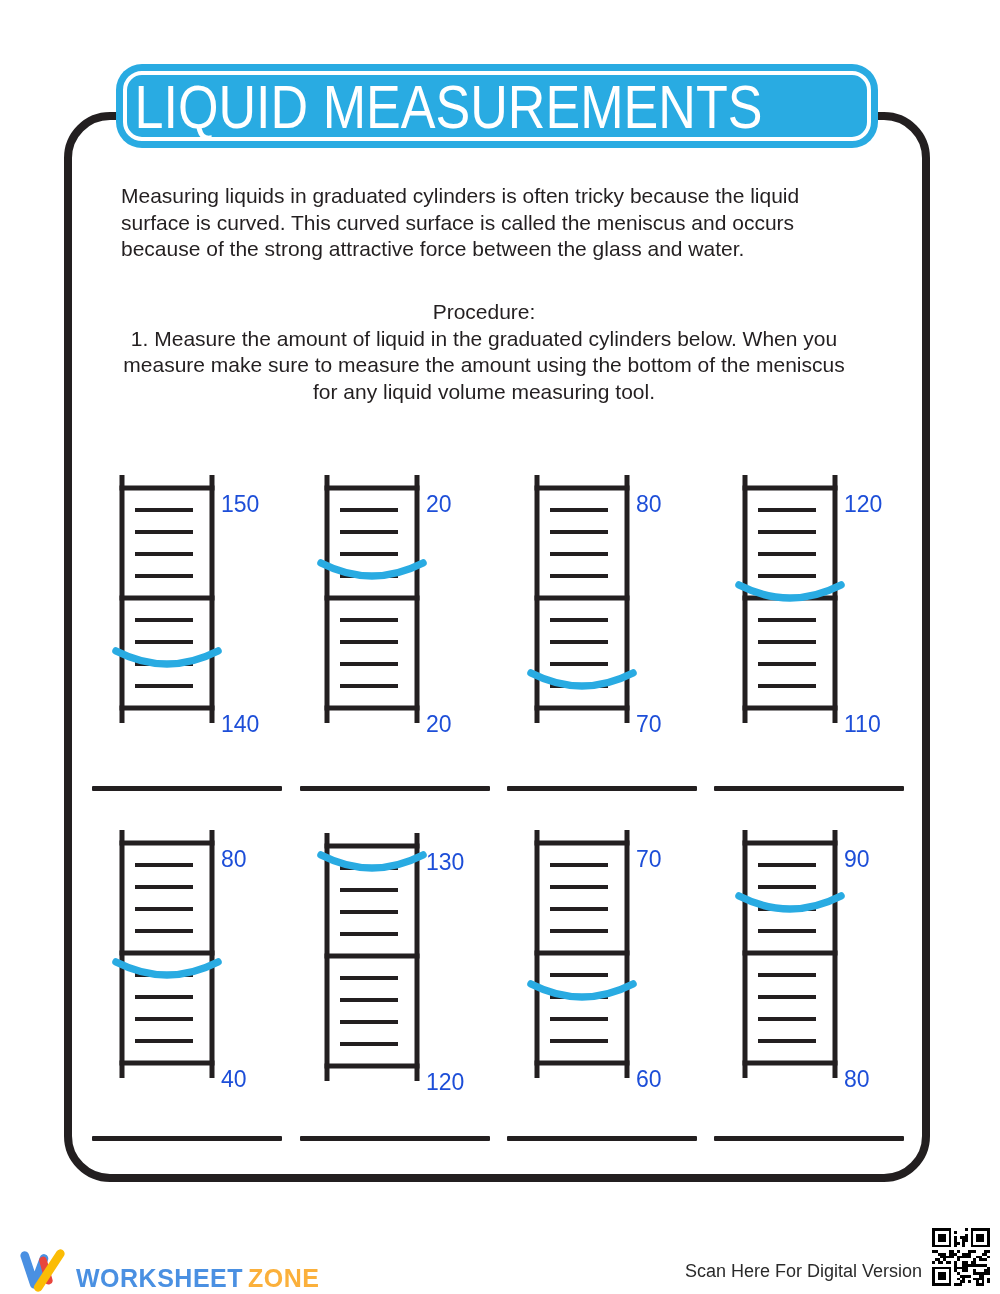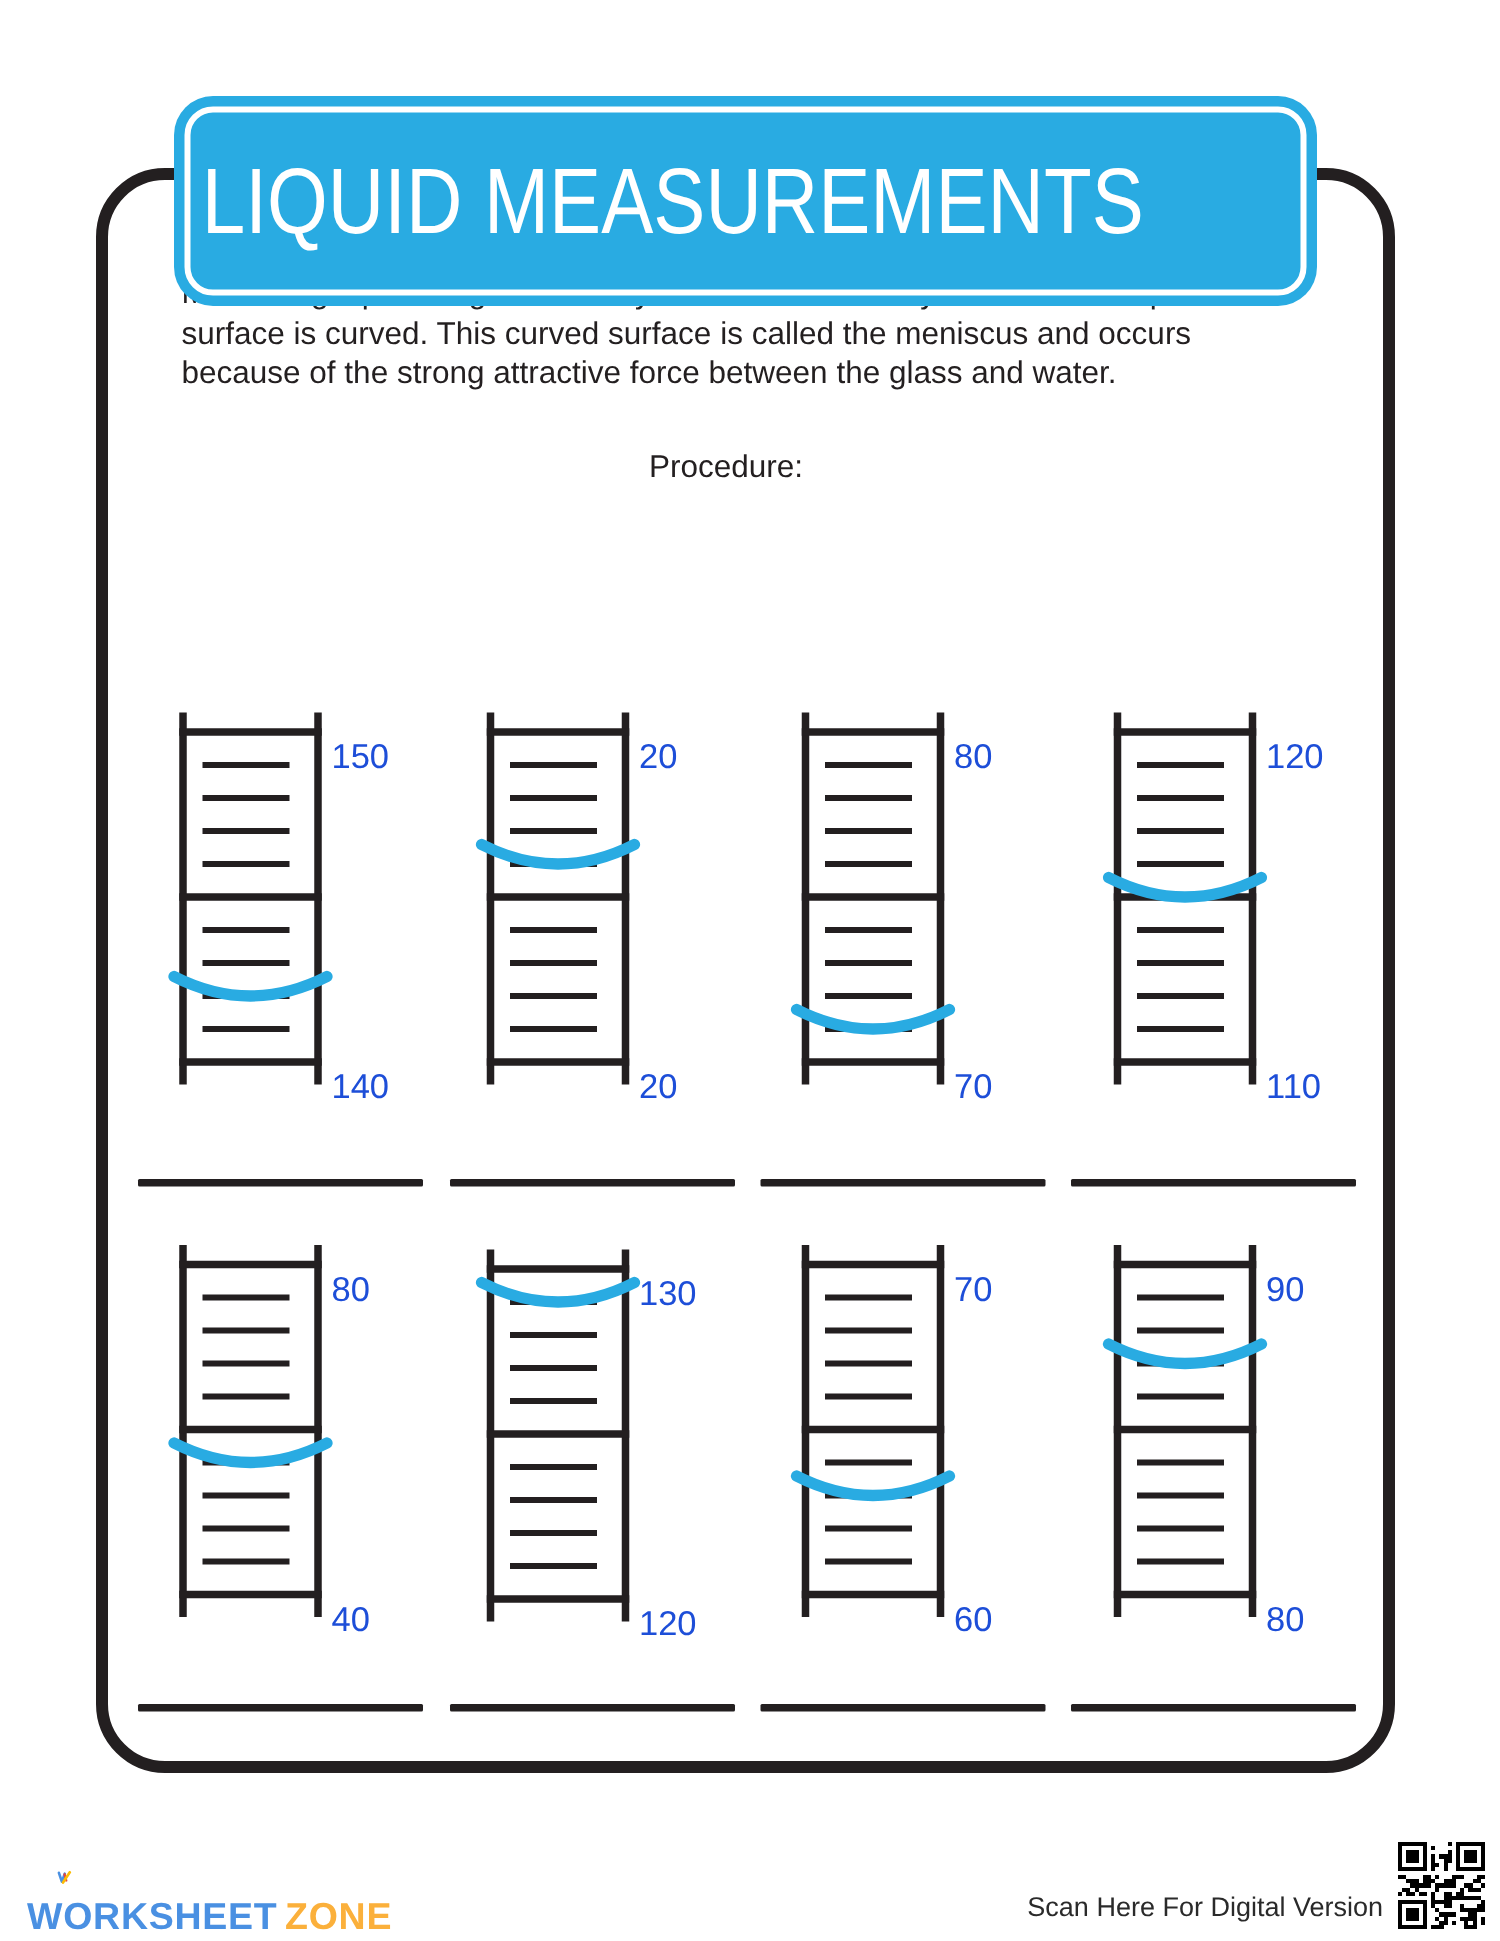--- a/index.html
+++ b/index.html
@@ -6,21 +6,21 @@
   html,body { background:#ffffff; }
   body {
     width:1000px; height:1294px; position:relative; overflow:hidden;
     font-family:"Liberation Sans", sans-serif; color:#231F20;
   }
   .page-border {
     position:absolute; left:64px; top:112px; width:866px; height:1070px;
     border:8px solid #231F20; border-radius:46px; background:transparent;
   }
   .banner {
-    position:absolute; left:116px; top:64px; width:762px; height:140px;
+    position:absolute; left:116px; top:64px; width:762px; height:84px;
     background:#29ABE2; border-radius:26px; z-index:2;
   }
   .banner-inner {
     position:absolute; left:7px; top:7px; right:7px; bottom:7px;
     border:4px solid #ffffff; border-radius:19px;
     display:flex; align-items:center; overflow:visible;
   }
   .page-title {
     color:#ffffff; font-size:62px; font-weight:400; white-space:nowrap;
     padding-left:9px; letter-spacing:0px;
@@ -40,21 +40,21 @@
     position:absolute; left:104px; width:60px; font-size:23px; line-height:24px;
     color:#1d4ed8; white-space:nowrap;margin-top:16px;
   }
   .cyl-label.top    { top:2px; }
   .cyl-label.bottom { top:222px; }
   .answer-line {
     position:absolute; width:190px; height:5px; background:#231F20; border-radius:1px;
   }
   .footer-logo {
     position:absolute; left:18px; top:1247px; height:46px;
-    display:flex; align-items:flex-start; gap:8px;flex-direction:column;
+    display:flex; align-items:flex-end; gap:8px;
   }
   .logo-wordmark { display:flex; align-items:baseline; gap:5px;
     font-size:25px; font-weight:bold; letter-spacing:0.5px; }
   .logo-worksheet { color:#4A90E2; }
   .logo-zone { color:#FBB03B; }
   .scan-text {
     position:absolute; right:78px; top:1261px; font-size:18px; color:#2a2a2a;
     white-space:nowrap;
   }
   .qr { position:absolute; left:932px; top:1228px; }
@@ -67,20 +67,21 @@
 <div class="banner">
   <div class="banner-inner">
     <span class="page-title">LIQUID MEASUREMENTS</span>
   </div>
 </div>
 
 <p class="intro">Measuring liquids in graduated cylinders is often tricky because the liquid surface is curved. This curved surface is called the meniscus and occurs because of the strong attractive force between the glass and water.</p>
 
 <div class="procedure">
   <div>Procedure:</div>
+  <div>1. Measure the amount of liquid in the graduated cylinders below. When you measure make sure to measure the amount using the bottom of the meniscus for any liquid volume measuring tool.</div>
 </div>
 
 <div class="cylinder" style="left:117px; top:474px;">
   <svg class="glass" width="100" height="252" viewBox="0 0 100 252">
       <line x1="5" y1="1" x2="5" y2="249" stroke="#231F20" stroke-width="5"></line>
       <line x1="95" y1="1" x2="95" y2="249" stroke="#231F20" stroke-width="5"></line>
       <line x1="2.5" y1="14" x2="97.5" y2="14" stroke="#231F20" stroke-width="5"></line>
       <line x1="2.5" y1="124" x2="97.5" y2="124" stroke="#231F20" stroke-width="5"></line>
       <line x1="2.5" y1="234" x2="97.5" y2="234" stroke="#231F20" stroke-width="5"></line>
       <line x1="18" y1="36" x2="76" y2="36" stroke="#231F20" stroke-width="4"></line>

